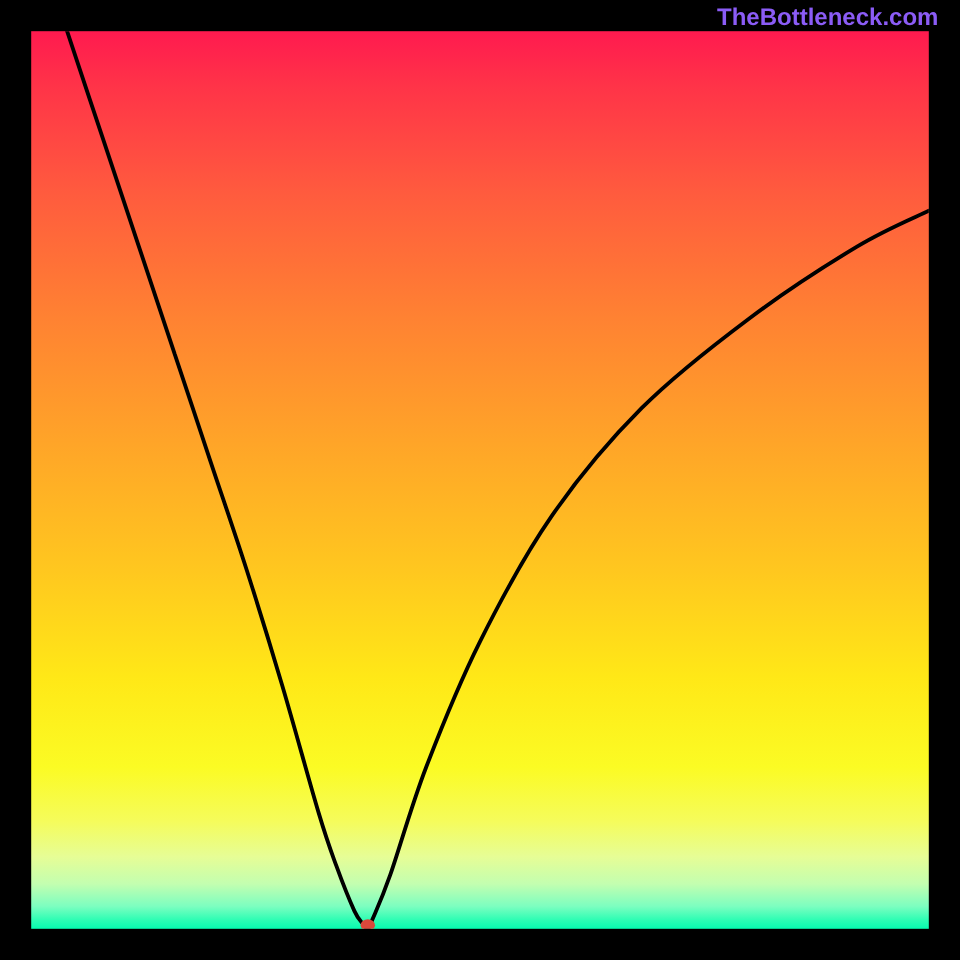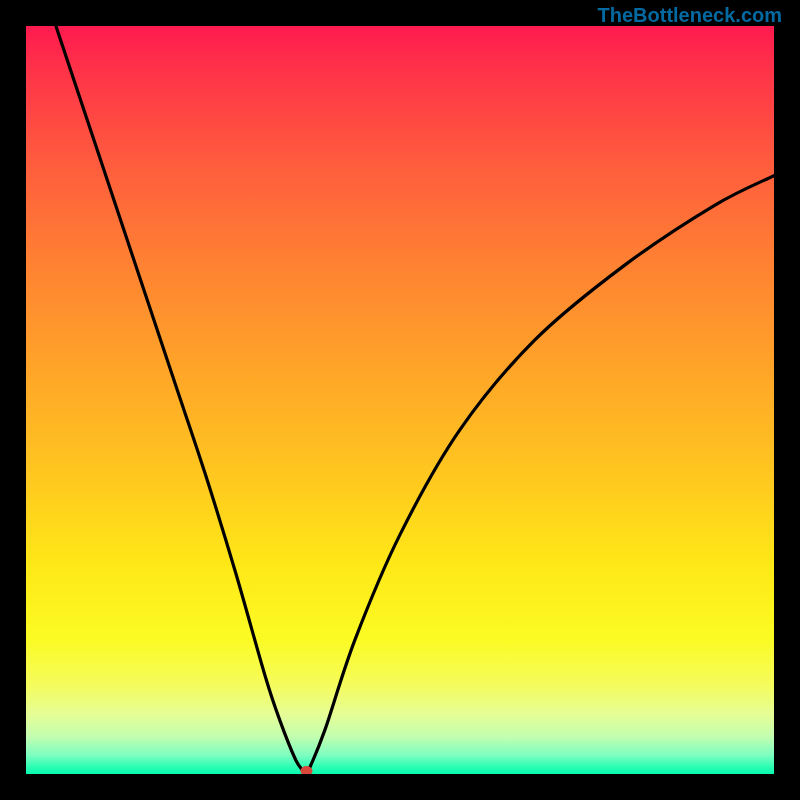--- a/index.html
+++ b/index.html
@@ -14,21 +14,21 @@
     position: relative;
     overflow: hidden;
   }
   .watermark {
     position: absolute;
     top: 4px;
     right: 18px;
     font-family: Arial, sans-serif;
     font-size: 20px;
     font-weight: bold;
-    color: #0369a1;
+    color: #8b5cf6;
     z-index: 10;
   }
   .plot-area {
     position: absolute;
     left: 26px;
     top: 26px;
     width: 748px;
     height: 748px;
     background: linear-gradient(to bottom,
       #ff1a4f 0%,

